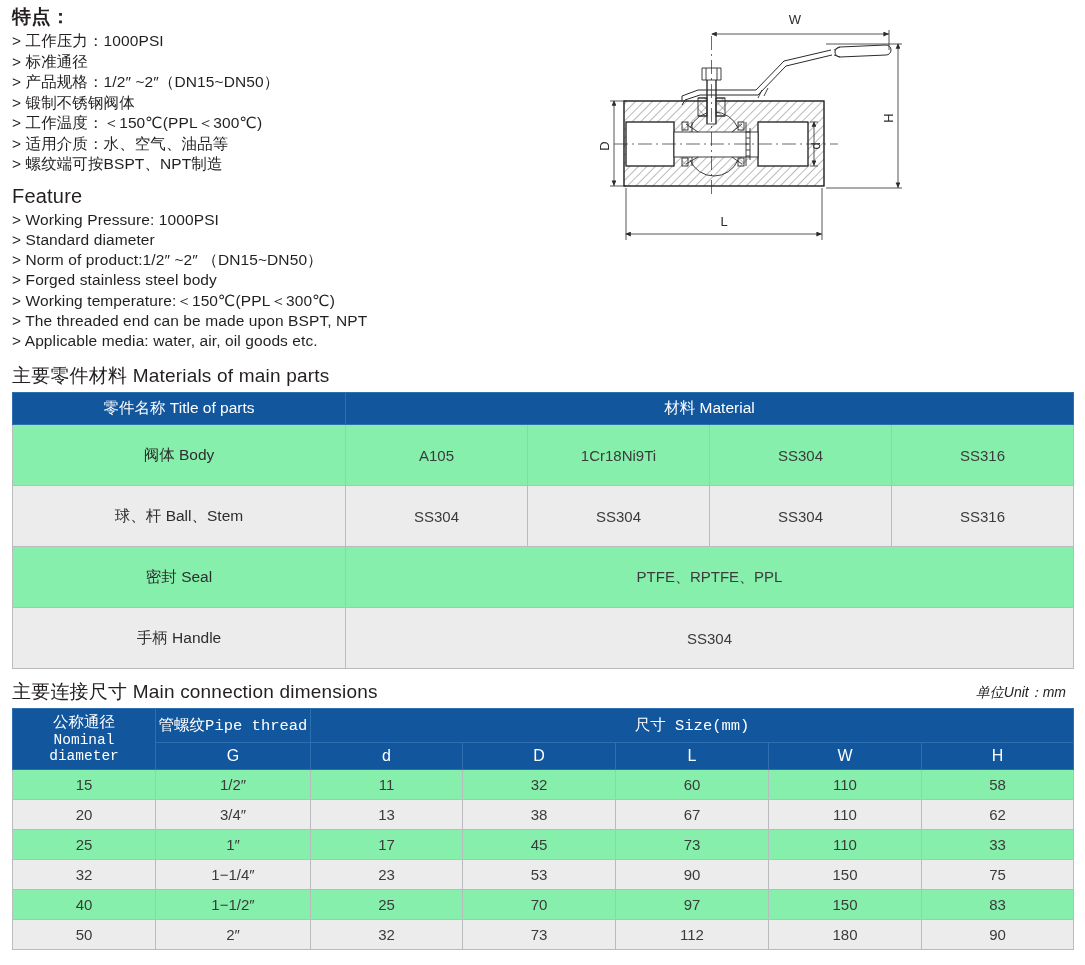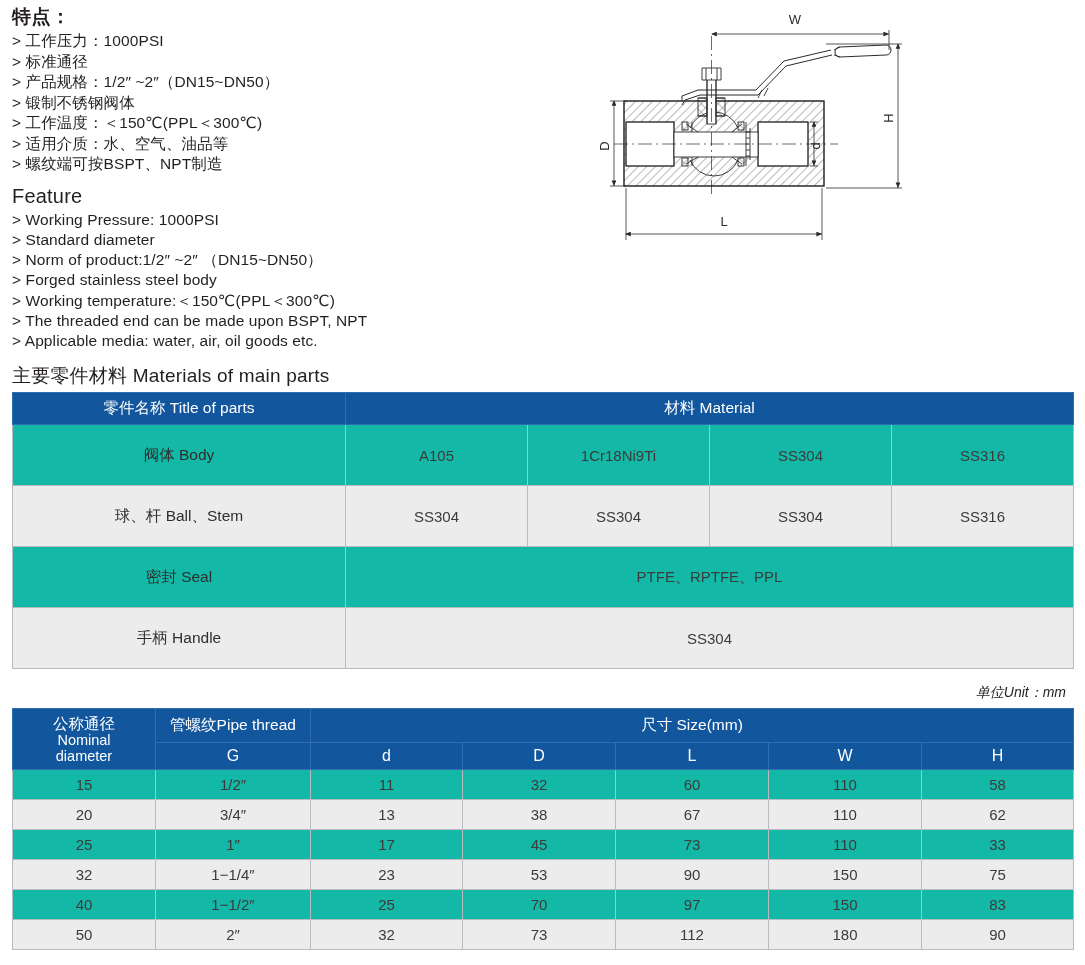--- a/index.html
+++ b/index.html
@@ -58,27 +58,27 @@
     text-align: center; vertical-align: middle;
     font-size: 15px; color: #3b3b3b;
   }
   thead th {
     background: #12569d; color: #ffffff;
     border: 1px solid #2f6fb0;
     font-size: 15.5px; font-weight: normal;
   }
   .mat-head-cell { height: 32px; }
   .mat-row td { height: 61px; }
-  .row-white td { background: #14b8a6; }
+  .row-white td { background: #86efac; }
   .row-grey td { background: #ececec; }
   .mat-name { font-size: 15.5px; color: #2e2e2e; }
 
   
   .dim th { border: 1px solid #2f6fb0; }
-  .dim .hrow1 th { height: 34px; }
+  .dim .hrow1 th { height: 34px; font-family: Liberation Mono, monospace; }
   .dim .hrow2 th { height: 27px; }
   .dim td { height: 30px; font-size: 15px; }
   .dim .sub-head { font-size: 16px; }
   .nominal-cn { font-size: 15.5px; line-height: 17px; display:block; }
   .nominal-en { font-size: 14.5px; line-height: 16px; display:block; }
 </style>
 </head>
 <body>
 
 <div class="page">
@@ -239,20 +239,21 @@
         <td class="mat-name">密封 Seal</td>
         <td colspan="4">PTFE、RPTFE、PPL</td>
       </tr>
       <tr class="mat-row row-grey">
         <td class="mat-name">手柄 Handle</td>
         <td colspan="4">SS304</td>
       </tr>
     </tbody>
   </table>
 
+  <div class="sec-head" style="left:12px; top:680px;">主要连接尺寸 Main connection dimensions</div>
   <div class="sec-unit" style="top:680px;">单位Unit：mm</div>
 
   <table class="dim" style="top:708px;">
     <colgroup>
       <col style="width:143px">
         <col style="width:155px">
       <col style="width:152px">
         <col style="width:153px">
         <col style="width:153px">
         <col style="width:153px">

